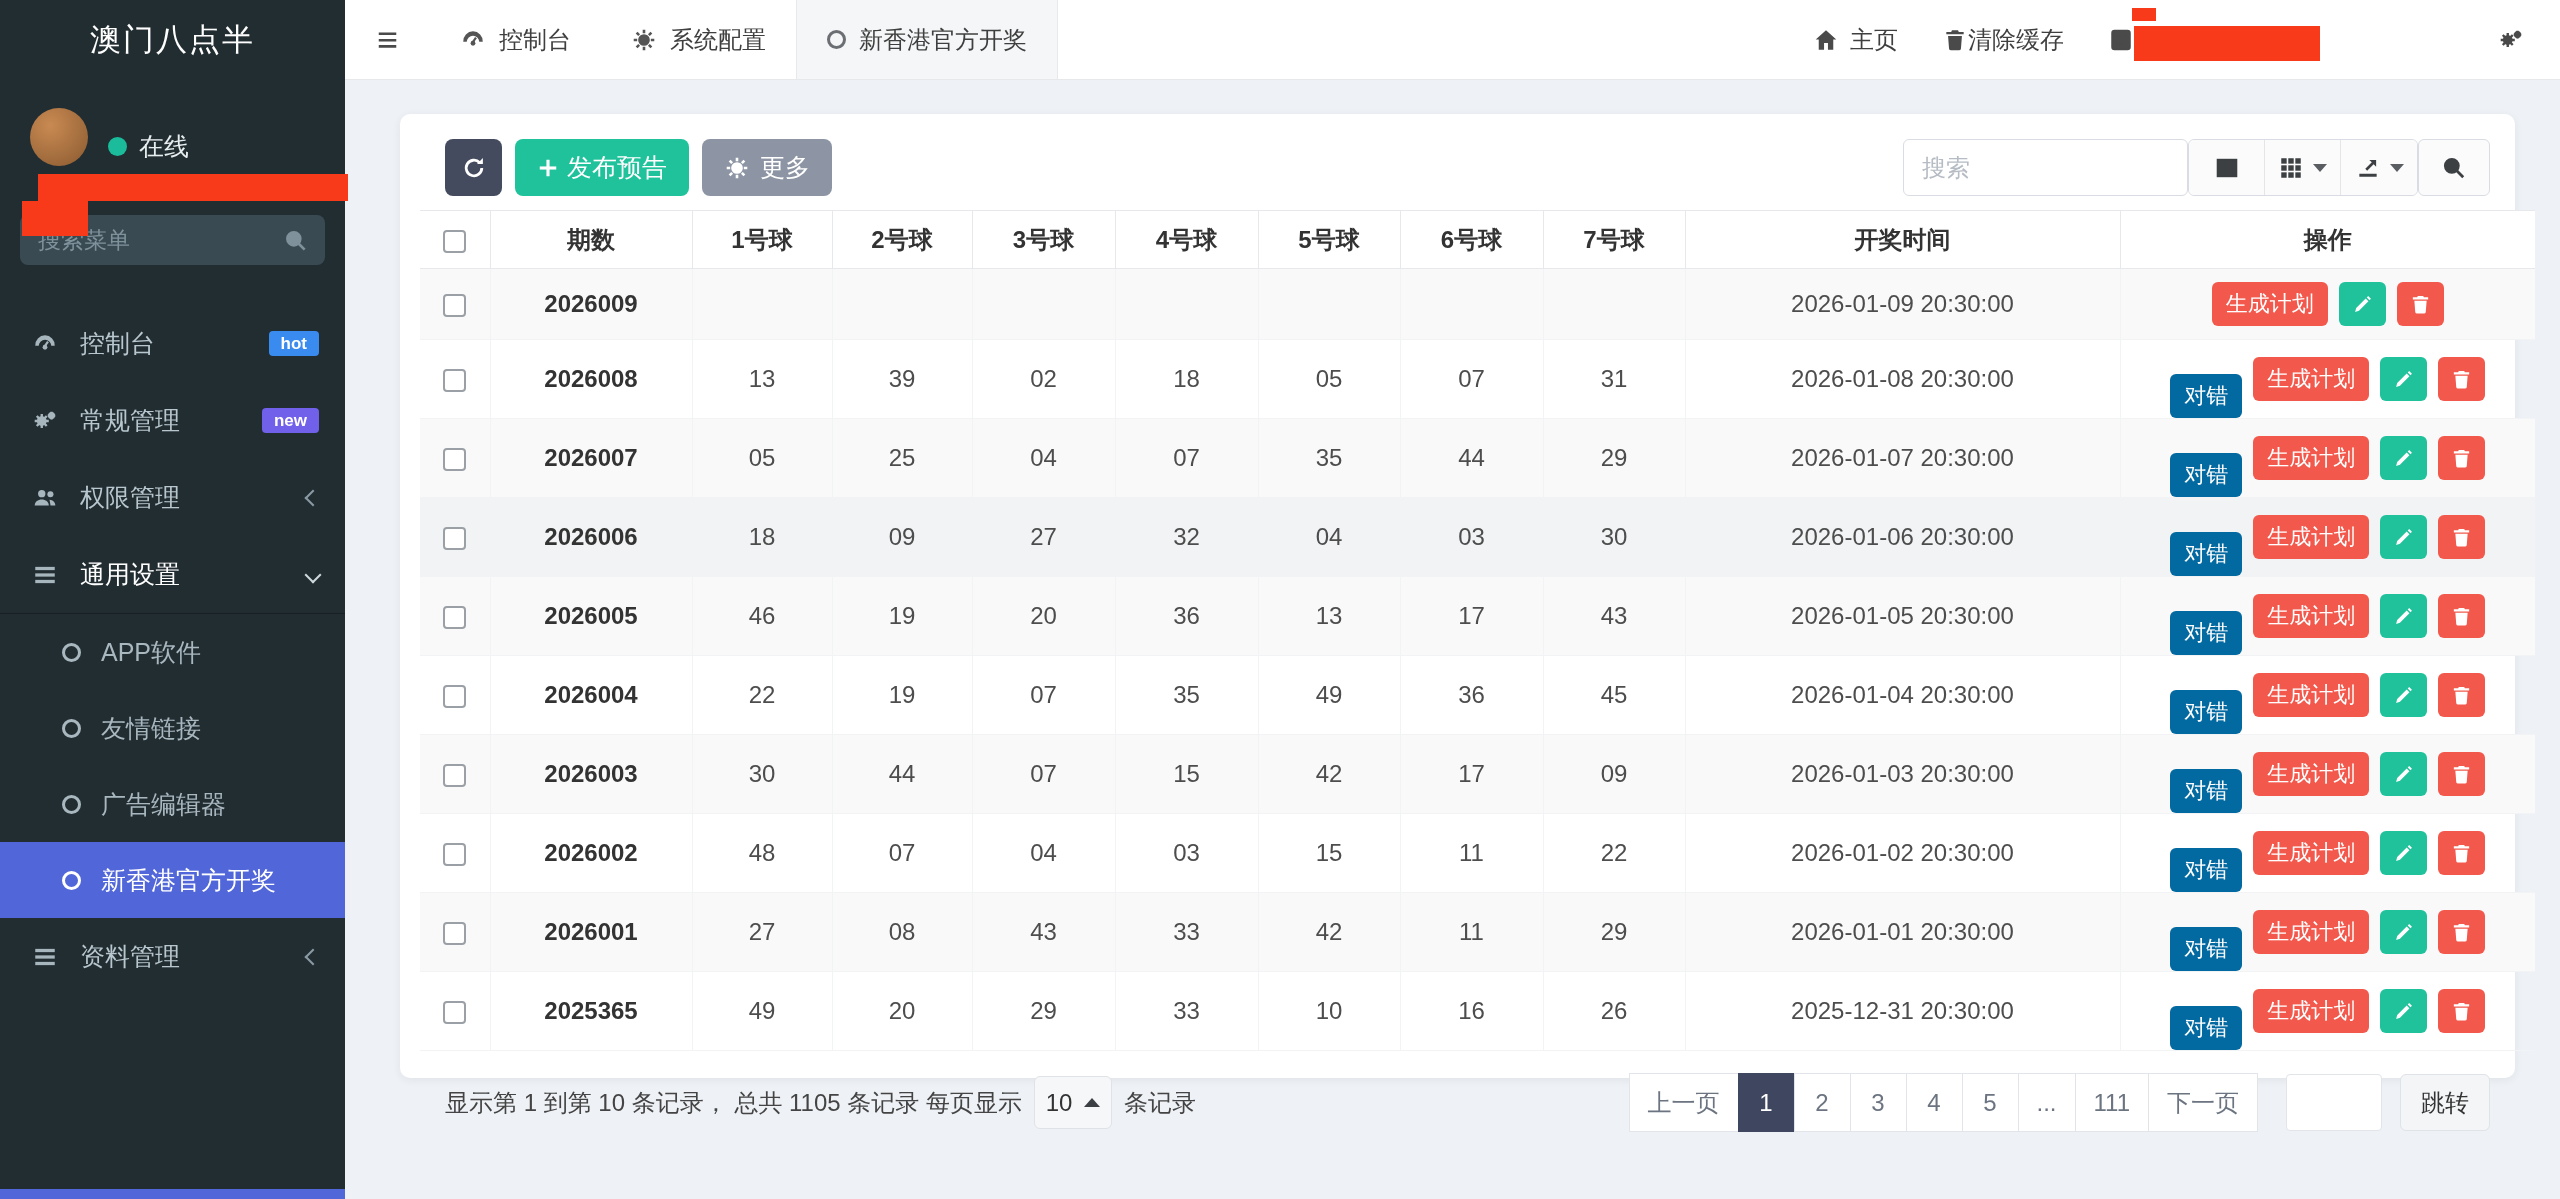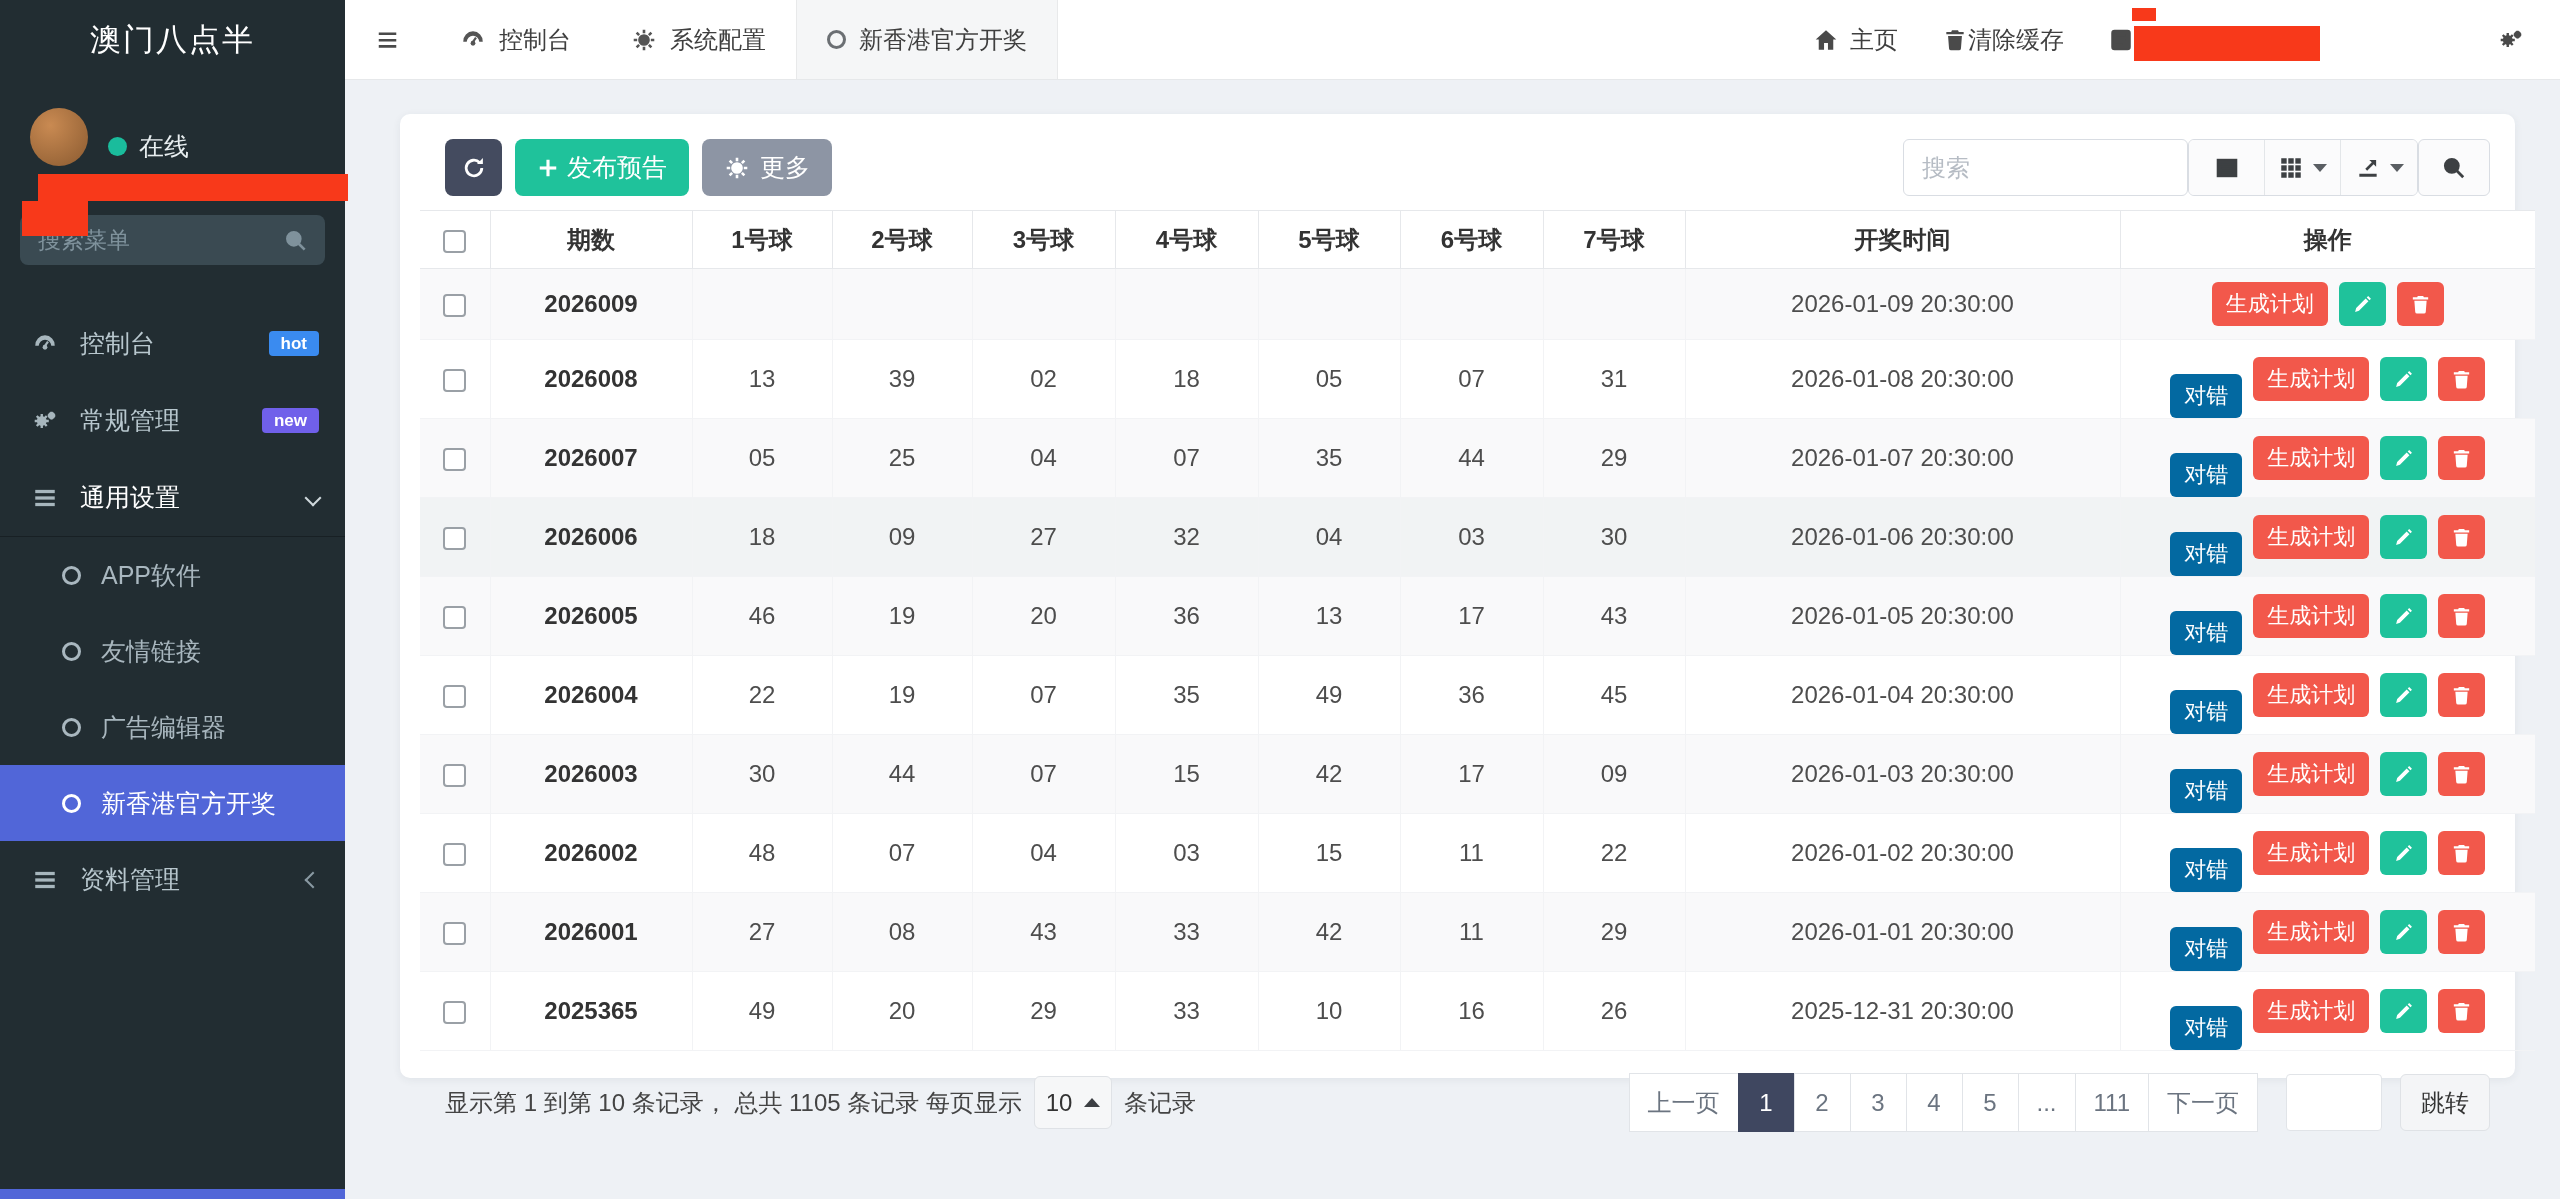--- a/index.html
+++ b/index.html
@@ -171,20 +171,32 @@
             <circle cx="9" cy="12" r="3.4"></circle>
             <path d="M9 5.5v3M9 15.5v3M2.5 12h3M12.5 12h3M4.4 7.4l2.1 2.1M11.5 14.5l2.1 2.1M13.6 7.4l-2.1 2.1M6.5 14.5l-2.1 2.1"></path>
             <circle cx="18" cy="7" r="2.2"></circle>
             <path d="M18 3.5v1.2M18 9.3v1.2M14.5 7h1.2M20.3 7h1.2"></path>
           </svg>
       </span>
       <span>常规管理</span>
       <span class="badge new">new</span>
     </div>
 
+    <div class="menu-item">
+      <span class="m-icon">
+        <svg class="ic" viewBox="0 0 24 24">
+            <circle cx="9" cy="8" r="3.4"></circle>
+            <path d="M2.5 19c0-3.6 3-5.6 6.5-5.6S15.5 15.4 15.5 19z"></path>
+            <circle cx="17" cy="8.6" r="2.8"></circle>
+            <path d="M16.2 13.6c3 .3 5.3 2.2 5.3 5.4h-4.4"></path>
+          </svg>
+      </span>
+      <span>权限管理</span>
+      <span class="chev left"></span>
+    </div>
 
     <div class="menu-item parent-open">
       <span class="m-icon">
         <svg class="ic" viewBox="0 0 24 24">
             <rect x="3" y="4.5" width="18" height="3"></rect>
             <rect x="3" y="10.5" width="18" height="3"></rect>
             <rect x="3" y="16.5" width="18" height="3"></rect>
           </svg>
       </span>
       <span>通用设置</span>

